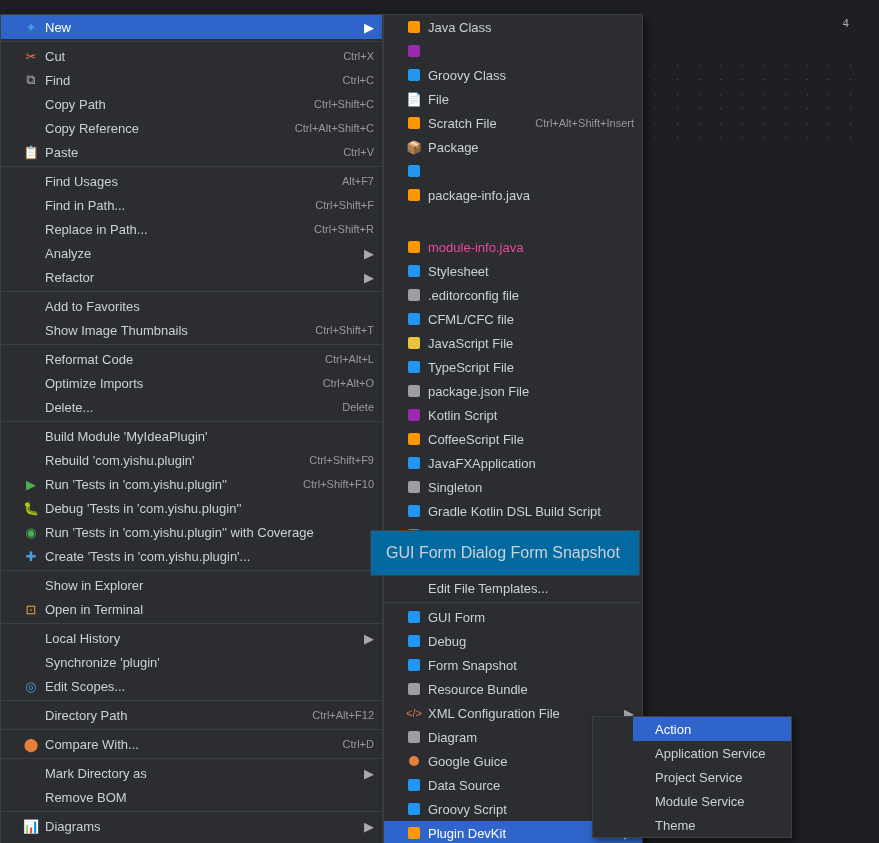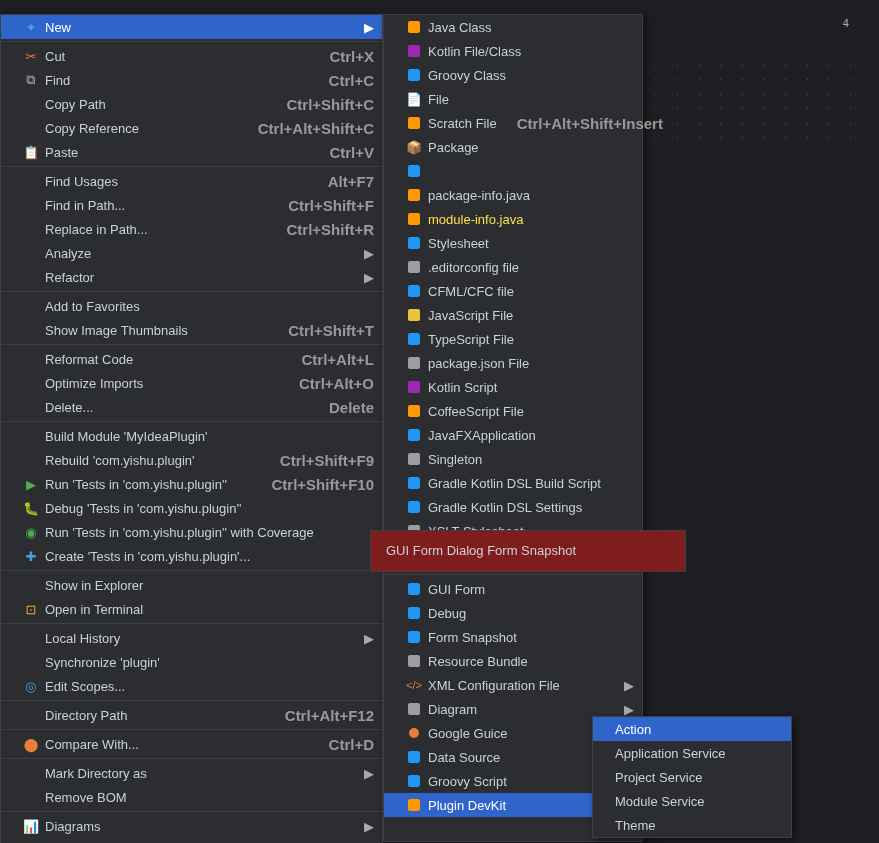--- a/index.html
+++ b/index.html
@@ -61,42 +61,42 @@
       align-items: center;
       justify-content: center;
     }
 
     .menu-item .item-label {
       flex: 1;
     }
 
     .menu-item .item-shortcut {
       color: #999;
-      font-size: 15px;
+      font-size: 11px;
       margin-left: 20px;
-      font-weight: bold;
     }
 
     .menu-item .arrow {
       margin-left: auto;
       color: #aaa;
     }
 
     .menu-item.highlighted .arrow {
       color: #fff;
     }
 
     .menu-separator {
       height: 1px;
       background: #3d4043;
       margin: 2px 0;
     }
 
     .menu-item.disabled {
-      color: #fde047;
+      color: #ec4899;
+      margin-top: 28px;
     }
 
     
     .submenu-new {
       position: absolute;
       top: 14px;
       left: 383px;
       width: 260px;
       background: #2b2d30;
       border: 1px solid #3d4043;
@@ -107,20 +107,21 @@
     
     .submenu-action {
       position: absolute;
       top: 716px;
       left: 592px;
       width: 200px;
       background: #2b2d30;
       border: 1px solid #3d4043;
       box-shadow: 3px 3px 8px rgba(0,0,0,0.5);
       z-index: 12;
+      padding-left: 40px;
     }
 
     .submenu-action .menu-item.highlighted {
       background: #2f65ca;
     }
 
     
     .sq { display: inline-block; width: 12px; height: 12px; border-radius: 2px; }
     .sq-blue { background: #2196f3; }
     .sq-orange { background: #ff9800; }
@@ -354,21 +355,20 @@
   <div class="menu-item">
     <span class="item-icon">
         <span class="sq sq-orange"></span>
       </span>
     <span class="item-label">Java Class</span>
   </div>
   <div class="menu-item">
     <span class="item-icon">
         <span class="sq sq-purple"></span>
       </span>
-    <span class="item-label">Kotlin File/Class</span>
   </div>
   <div class="menu-item">
     <span class="item-icon">
         <span class="sq sq-blue"></span>
       </span>
     <span class="item-label">Groovy Class</span>
   </div>
   <div class="menu-item">
     <span class="item-icon" style="color:#aaa;">📄</span>
     <span class="item-label">File</span>
@@ -564,15 +564,15 @@
     <span class="item-label">Project Service</span>
   </div>
   <div class="menu-item">
     <span class="item-label">Module Service</span>
   </div>
   <div class="menu-item">
     <span class="item-label">Theme</span>
   </div>
 </div>
 
-<div style="position:absolute; top:530px; left:370px; width:316px; padding:10px 15px; background:#7f1d1d; border:1px solid #3d4043; z-index:13; color:#c9d1d9; font-size:13px; line-height:1.5;">
+<div style="position:absolute; top:530px; left:370px; width:270px; padding:10px 15px; background:#0369a1; border:1px solid #3d4043; z-index:13; color:#c9d1d9; font-size:16px; line-height:1.5;">
   <span>GUI Form Dialog Form Snapshot</span>
 </div>
 
 </body></html>

